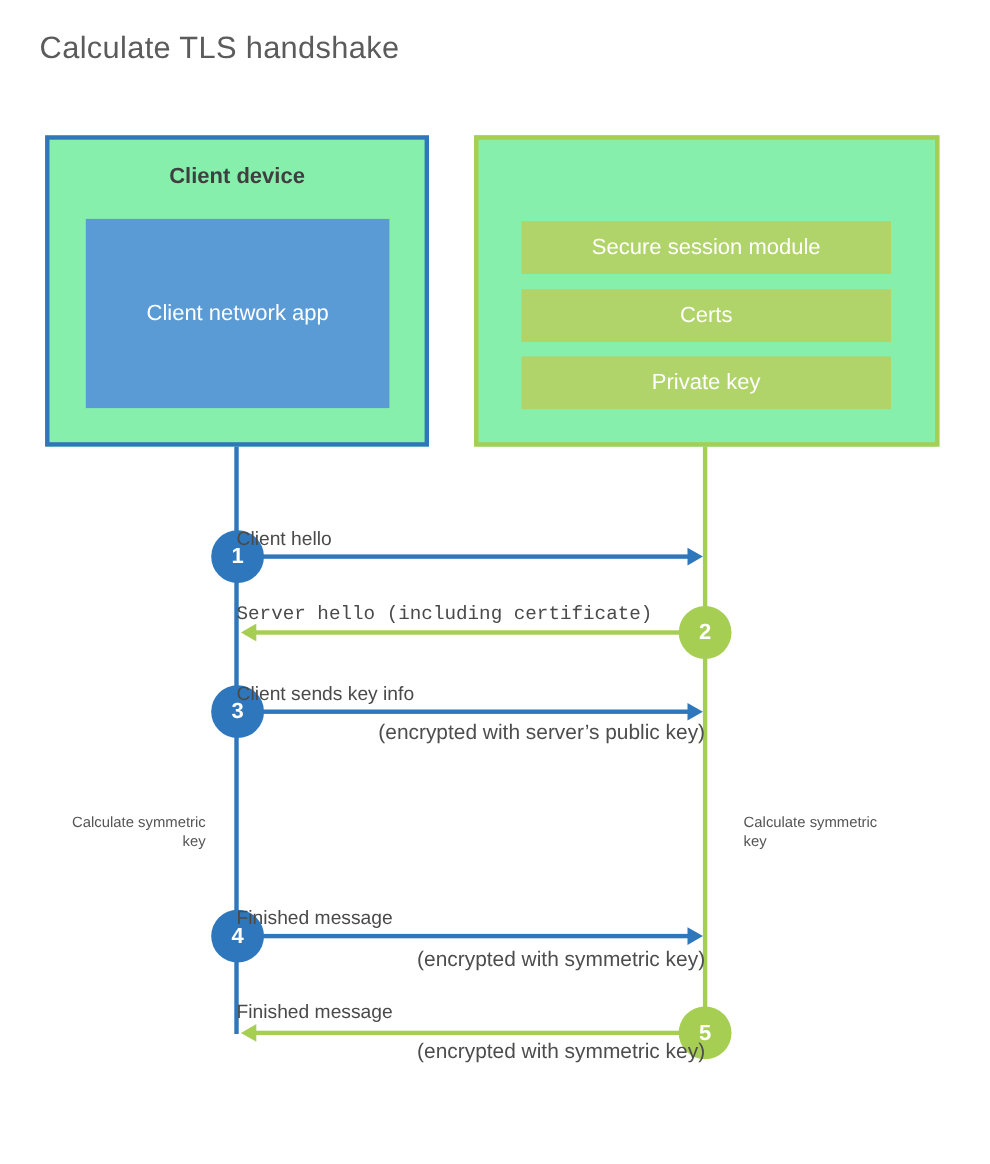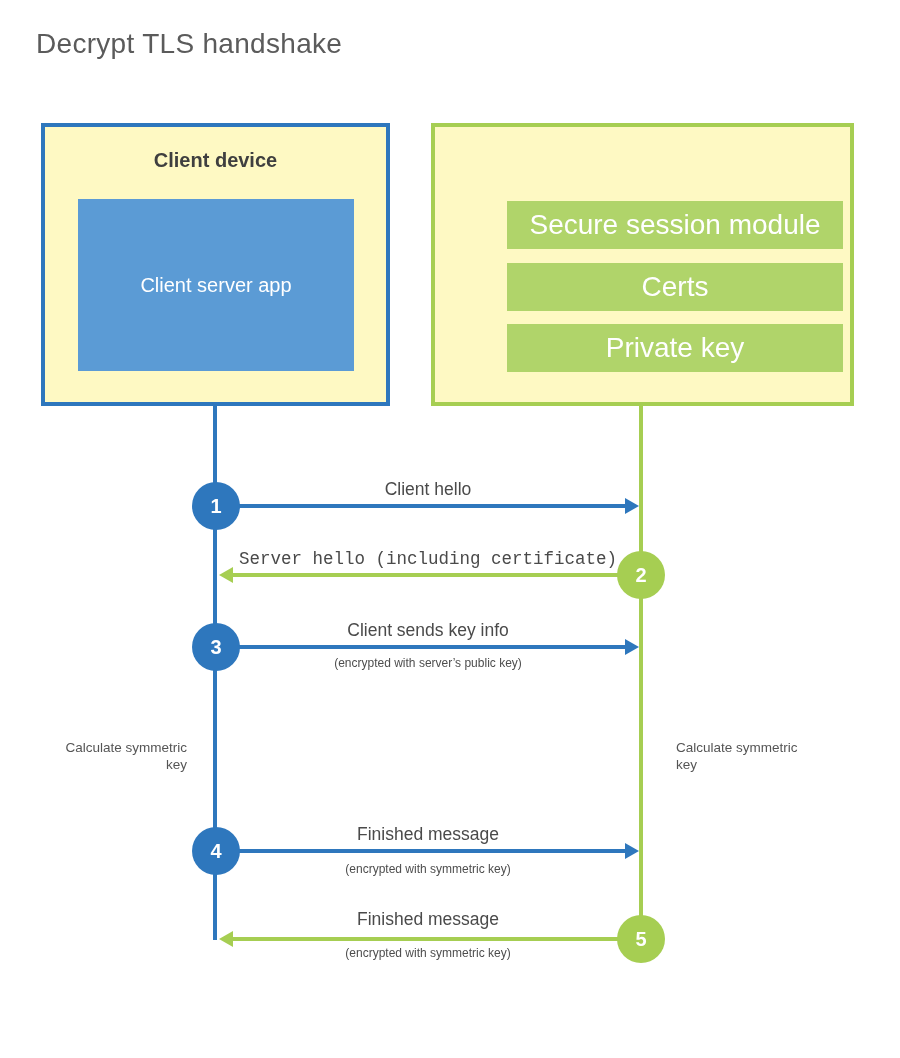--- a/index.html
+++ b/index.html
@@ -15,66 +15,66 @@
   }
   html,body{margin:0;padding:0;background:#fff;}
   .canvas{
     position:relative;width:900px;height:1058px;background:#ffffff;overflow:hidden;
     font-family:"Liberation Sans","DejaVu Sans",sans-serif;
   }
   .title{
     position:absolute;left:36px;top:28px;margin:0;
     font-size:28px;font-weight:300;color:var(--title-text);letter-spacing:.3px;
   }
-  .box{position:absolute;top:123px;height:283px;background:#fef9c3;box-sizing:border-box;}
+  .box{position:absolute;top:123px;height:283px;background:#86efac;box-sizing:border-box;}
   .box.client{left:41px;width:349px;border:4px solid var(--blue);}
   .box.server{left:431px;width:423px;border:4px solid var(--green);}
   .box-title{margin-top:22px;text-align:center;font-size:20px;font-weight:bold;color:var(--heading-text);}
   .client-app{
     position:absolute;left:33px;top:72px;width:276px;height:172px;background:var(--blue-light);
     color:#fff;font-size:20px;display:flex;align-items:center;justify-content:center;
     text-align:center;padding:0 42px;box-sizing:border-box;line-height:1.45;
   }
   .bar{
     position:absolute;left:39px;width:336px;height:48px;background:var(--green-light);
-    color:#fff;font-size:28px;display:flex;align-items:center;justify-content:center;margin-left:33px;
+    color:#fff;font-size:20px;display:flex;align-items:center;justify-content:center;
   }
   .bar1{top:74px}.bar2{top:136px}.bar3{top:197px}
   .vline{position:absolute;width:4px;}
   .vline.blue{left:213px;top:406px;height:534px;background:var(--blue);}
   .vline.green{left:639px;top:406px;height:533px;background:var(--green);}
   .hline{position:absolute;height:4px;}
   .hline.blue{background:var(--blue);}
   .hline.green{background:var(--green);}
   .head{position:absolute;width:0;height:0;border-top:8px solid transparent;border-bottom:8px solid transparent;}
   .head.right{border-left:14px solid var(--blue);}
   .head.left{border-right:14px solid var(--green);}
   .circle{
     position:absolute;width:48px;height:48px;border-radius:50%;color:#fff;
     font-size:20px;font-weight:bold;display:flex;align-items:center;justify-content:center;
   }
   .circle.blue{background:var(--blue);}
   .circle.green{background:var(--green);}
-  .mlabel{position:absolute;left:215px;width:426px;text-align:center;font-size:17.5px;color:var(--label-text);}
-  .msub{position:absolute;left:215px;width:426px;text-align:center;font-size:12px;color:var(--sub-text);}
+  .mlabel{position:absolute;left:215px;width:426px;text-align:left;font-size:17.5px;color:var(--label-text);}
+  .msub{position:absolute;left:215px;width:426px;text-align:right;font-size:19px;color:var(--sub-text);}
   .note{position:absolute;font-size:13.5px;color:var(--note-text);line-height:17px;}
   .note-decrypt{left:676px;top:631px;width:140px;}
   .note-calc-left{left:52px;top:739px;width:135px;text-align:right;}
   .note-calc-right{left:676px;top:739px;width:140px;}
 </style>
 </head>
 <body>
 
 <div class="canvas">
 
-  <h1 class="title">Decrypt TLS handshake</h1>
+  <h1 class="title">Calculate TLS handshake</h1>
 
   <div class="box client">
     <div class="box-title">Client device</div>
-    <div class="client-app">Client server app</div>
+    <div class="client-app">Client network app</div>
   </div>
 
   <div class="box server">
     <div class="bar bar1">Secure session module</div>
     <div class="bar bar2">Certs</div>
     <div class="bar bar3">Private key</div>
   </div>
 
   <div class="vline blue"></div>
   <div class="vline green"></div>

